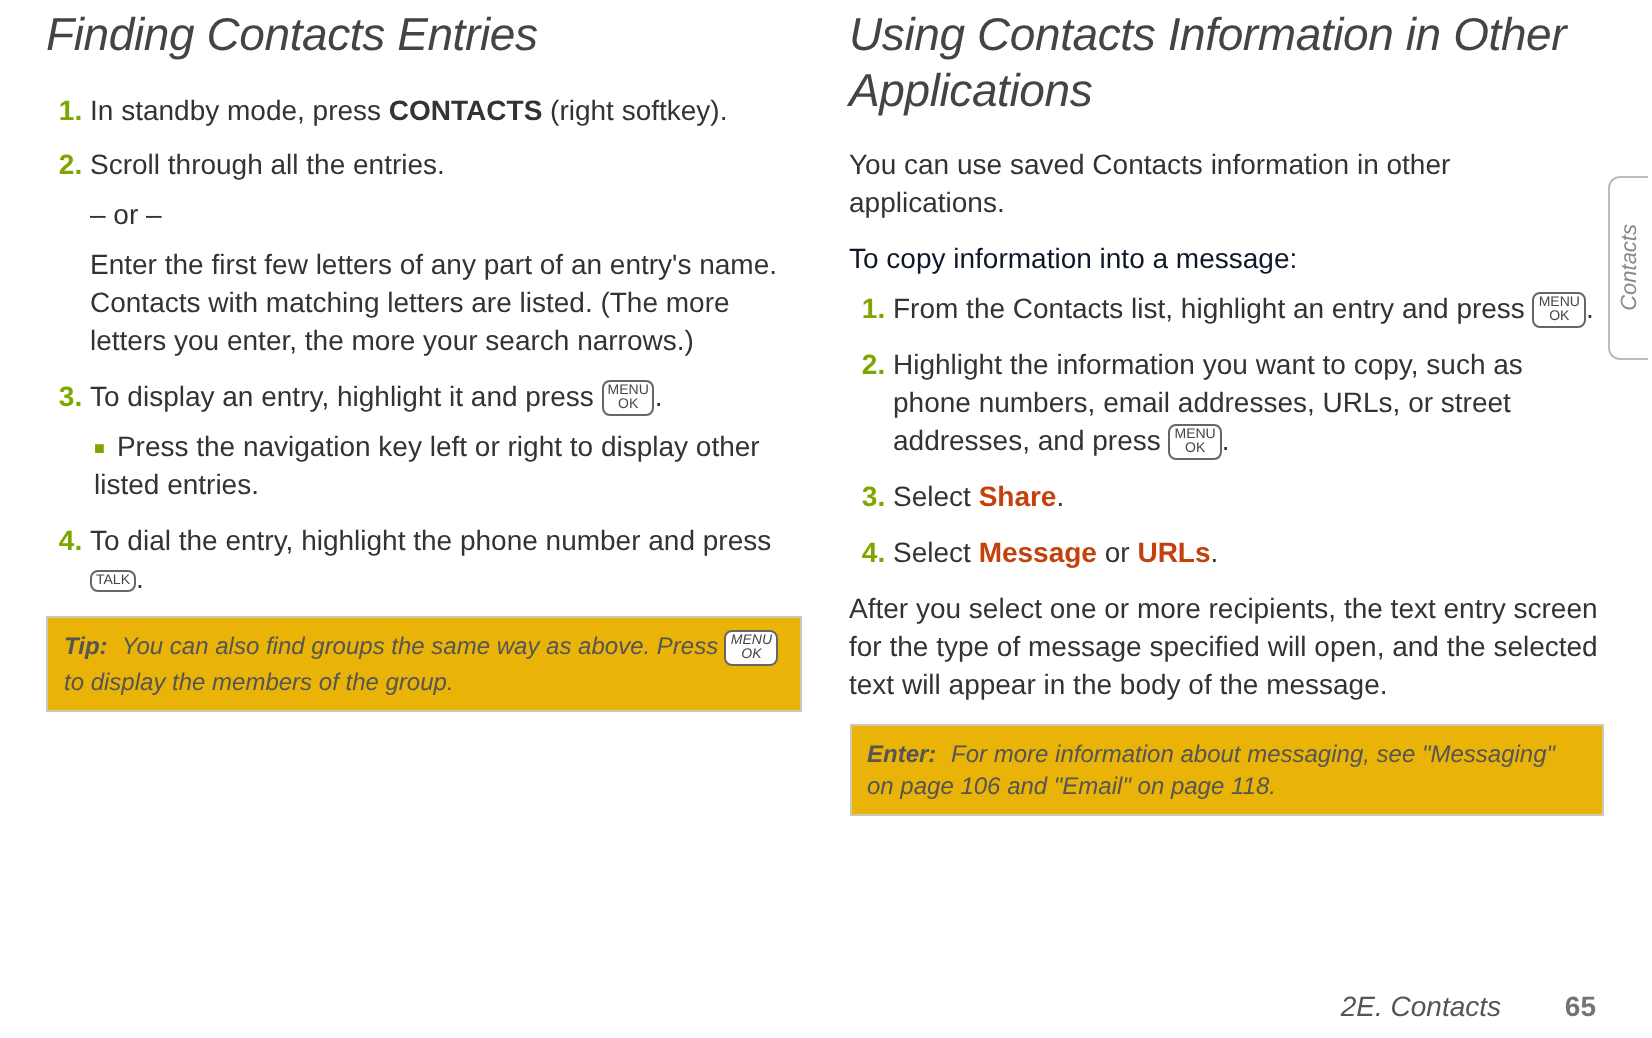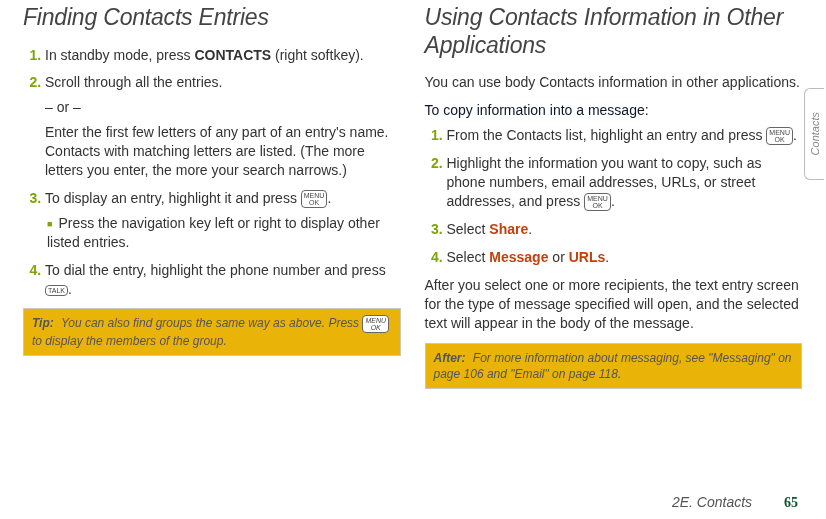--- a/index.html
+++ b/index.html
@@ -140,24 +140,23 @@
     bottom: 8px;
     right: 28px;
     font-size: 14px;
     font-style: italic;
     color: #555;
   }
   .footer .chapter {
     margin-right: 28px;
   }
   .footer .pagenum {
-    color: #14532d;
+    color: #737373;
     font-weight: bold;
     font-style: normal;
-    font-family: Liberation Serif, serif;
   }
   .after {
     font-size: 14px;
     line-height: 1.35;
     margin: 6px 0 10px 0;
   }
 </style>
 </head>
 <body>
 
@@ -184,39 +183,39 @@
       </li>
     </ol>
     <div class="box">
       <span class="label">Tip:</span>
       <span class="box-text">You can also find groups the same way as above. Press </span><span class="key-icon"><span class="line">MENU</span><span class="line">OK</span></span><span class="box-text"> to display the members of the group.</span>
     </div>
   </div>
 
   <div class="col">
     <h2 class="section-title">Using Contacts Information in Other Applications</h2>
-    <p class="intro">You can use body Contacts information in other applications.</p>
+    <p class="intro">You can use saved Contacts information in other applications.</p>
     <p class="subhead">To copy information into a message:</p>
     <ol>
       <li>
         <span>From the Contacts list, highlight an entry and press </span><span class="key-icon"><span class="line">MENU</span><span class="line">OK</span></span><span>.</span>
       </li>
       <li>
         <span>Highlight the information you want to copy, such as phone numbers, email addresses, URLs, or street addresses, and press </span><span class="key-icon"><span class="line">MENU</span><span class="line">OK</span></span><span>.</span>
       </li>
       <li>
         <span>Select </span><span class="ui-bold">Share</span><span>.</span>
       </li>
       <li>
         <span>Select </span><span class="ui-bold">Message</span><span> or </span><span class="ui-bold">URLs</span><span>.</span>
       </li>
     </ol>
     <p class="after">After you select one or more recipients, the text entry screen for the type of message specified will open, and the selected text will appear in the body of the message.</p>
     <div class="box">
-      <span class="label">After:</span>
+      <span class="label">Enter:</span>
       <span class="box-text">For more information about messaging, see "Messaging" on page 106 and "Email" on page 118.</span>
     </div>
   </div>
 </div>
 
 <div class="side-tab">
   <span>Contacts</span>
 </div>
 
 <div class="footer">

